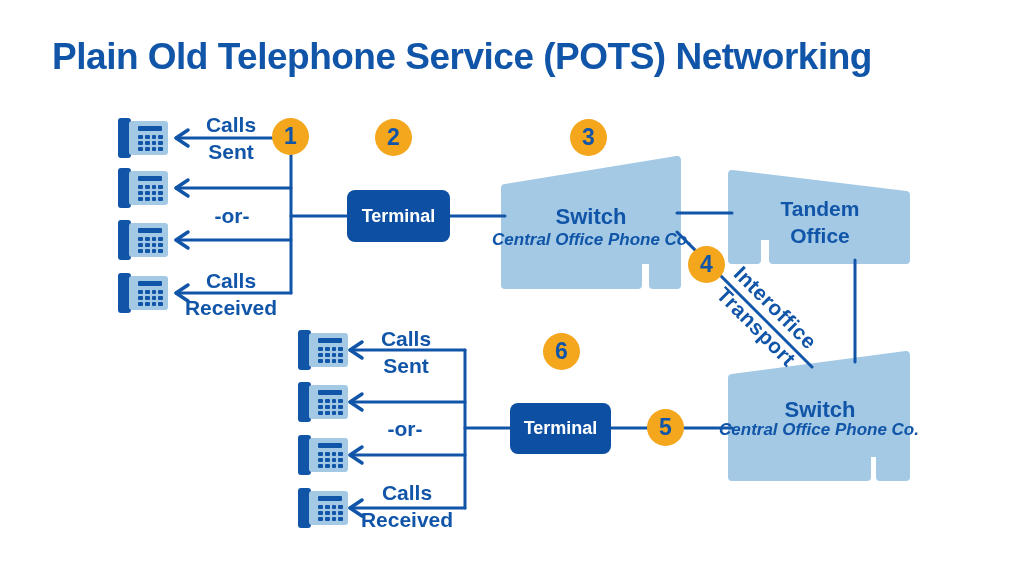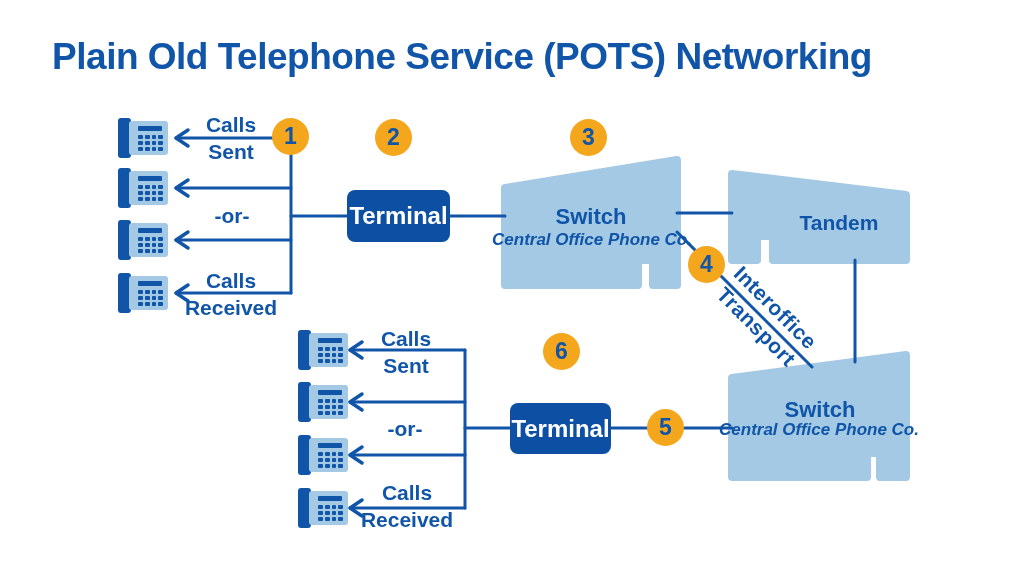--- a/index.html
+++ b/index.html
@@ -24,29 +24,29 @@
   .ln  { stroke:var(--blue); stroke-width:3; fill:none; stroke-linecap:round; }
   .head{ stroke:var(--blue); stroke-width:3.5; fill:none; stroke-linecap:round; stroke-linejoin:round; }
   .lbl {
     position:absolute; transform:translate(-50%,-50%);
     color:var(--blue); font-weight:700; font-size:21px; line-height:27px;
     text-align:center; white-space:nowrap;
   }
   .lbl span { display:block; }
   .bld-title { font-size:22px; }
   .bld-sub  { font-size:17px; font-style:italic; line-height:20px; }
-  .tandem-lbl { line-height:27px;margin-left:19px; }
+  .tandem-lbl { line-height:27px; }
   .interoffice {
     transform:translate(-50%,-50%) rotate(45deg);
     font-size:21px; line-height:27px; letter-spacing:0.5px;
   }
   .terminal {
     position:absolute; background:var(--terminal-fill); color:#fff;
     border-radius:8px; display:flex; align-items:center; justify-content:center;
-    font-weight:700; font-size:24px;
+    font-weight:700; font-size:18px;
   }
   .badge {
     position:absolute; width:37px; height:37px; border-radius:50%;
     background:var(--orange); color:var(--blue); font-weight:700; font-size:23px;
     display:flex; align-items:center; justify-content:center;
   }
   .phone { position:absolute; width:50px; height:40px; }
   .phone .handset { position:absolute; left:0; top:0; width:13px; height:40px; background:var(--blue); border-radius:3px; }
   .phone .pbody   { position:absolute; left:11px; top:3px; width:39px; height:34px; background:var(--light-blue); border-radius:3px; }
   .phone .pdisplay{ position:absolute; left:20px; top:8px; width:24px; height:5px; background:var(--blue); border-radius:1px; }
@@ -270,20 +270,21 @@
   </div>
 
   <div class="terminal" style="left:347px;top:190px;width:103px;height:52px">Terminal</div>
   <div class="terminal" style="left:510px;top:403px;width:101px;height:51px">Terminal</div>
 
   <div class="lbl bld-title" style="left:591px;top:216px">Switch</div>
   <div class="lbl bld-sub" style="left:592px;top:240px">Central Office Phone Co.</div>
 
   <div class="lbl tandem-lbl" style="left:820px;top:222px">
     <span>Tandem</span>
+    <span>Office</span>
   </div>
 
   <div class="lbl bld-title" style="left:820px;top:409px">Switch</div>
   <div class="lbl bld-sub" style="left:819px;top:430px">Central Office Phone Co.</div>
 
   <div class="lbl interoffice" style="left:766px;top:317px">
     <span>Interoffice</span>
     <span>Transport</span>
   </div>
 

